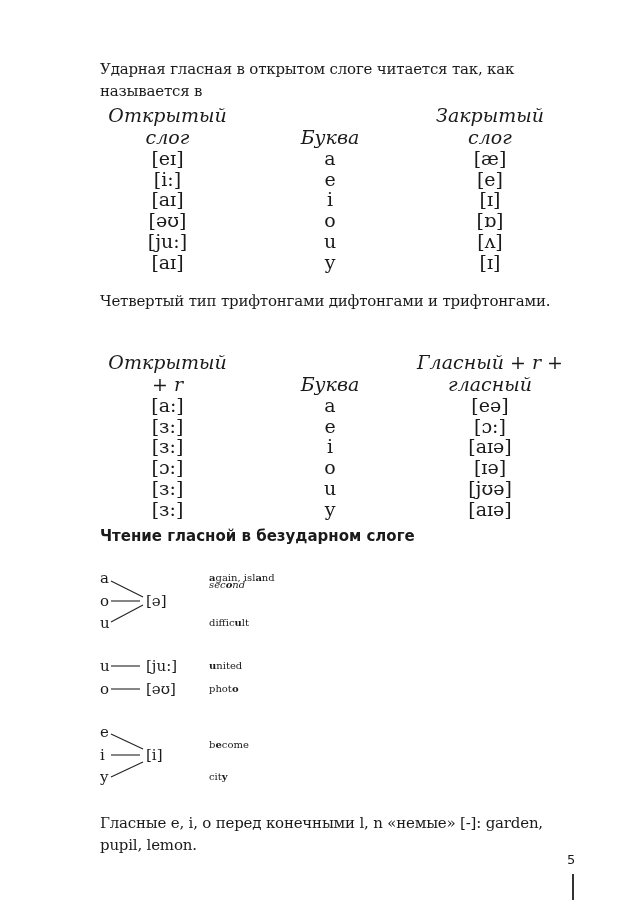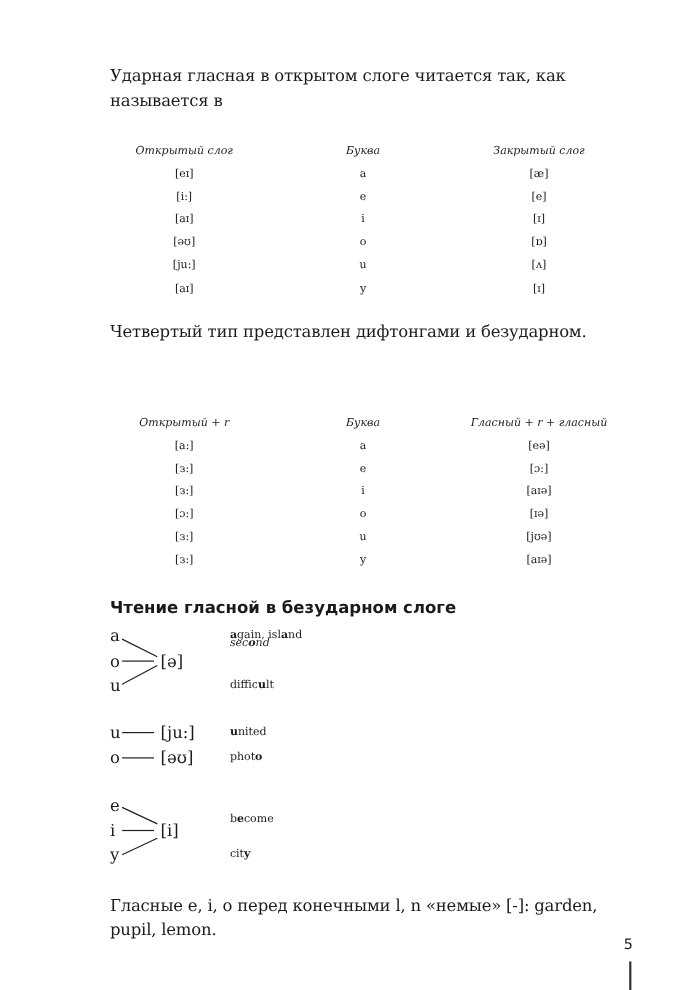--- a/index.html
+++ b/index.html
@@ -7,27 +7,27 @@
     width: 634px; height: 900px; background: #ffffff; position: relative;
     font-family: "DejaVu Serif", "Liberation Serif", serif; color: #1a1a1a;
     overflow: hidden;
   }
   .page { position: absolute; left: 0; top: 0; width: 634px; height: 900px; }
   .para {
     position: absolute; left: 100px; width: 480px;
     font-size: 15px; line-height: 22px; letter-spacing: -0.2px;
   }
   .tbl { position: absolute; left: 100px; width: 470px; }
-  .tbl .row { display: flex; height: 20.8px; align-items: center; font-size: 10px; }
+  .tbl .row { display: flex; height: 20.8px; align-items: flex-end; font-size: 19px; }
   .tbl .hdr { font-style: italic; height: 22px; }
   .tbl .c1 { width: 135px; text-align: center; }
   .tbl .c2 { width: 130px; text-align: center; margin-left: 30px; }
   .tbl .c3 { width: 150px; text-align: center; margin-left: 20px; }
   .heading {
-    position: absolute; left: 100px; top: 543px;
+    position: absolute; left: 100px; top: 527px;
     font-weight: bold; font-size: 15px; font-family: "DejaVu Sans", "Liberation Sans", sans-serif;
   }
   .lbl { position: absolute; font-size: 15px; line-height: 18px; }
   .ex  { position: absolute; left: 209px; font-size: 10px; line-height: 18px; }
   .ex b { font-weight: bold; }
   svg.lines { position: absolute; left: 0; top: 0; }
   .pageno { position: absolute; left: 567px; top: 852px; font-size: 13px; font-family: "DejaVu Sans", sans-serif; }
   .pagebar { position: absolute; left: 572px; top: 874px; width: 2px; height: 26px; background: #333; }
 </style>
 </head>
@@ -71,21 +71,21 @@
       <span class="c3">[ʌ]</span>
     </div>
     <div class="row">
       <span class="c1">[aɪ]</span>
       <span class="c2">y</span>
       <span class="c3">[ɪ]</span>
     </div>
   </div>
 
   <div class="para" style="top:290px;">
-    <div>Четвертый тип представлен дифтонгами и безударном.</div>
+    <div>Четвертый тип трифтонгами дифтонгами и трифтонгами.</div>
   </div>
 
   <div class="tbl" style="top:373px;">
     <div class="row hdr">
       <span class="c1">Открытый + r</span>
       <span class="c2">Буква</span>
       <span class="c3">Гласный + r + гласный</span>
     </div>
     <div class="row">
       <span class="c1">[a:]</span>

